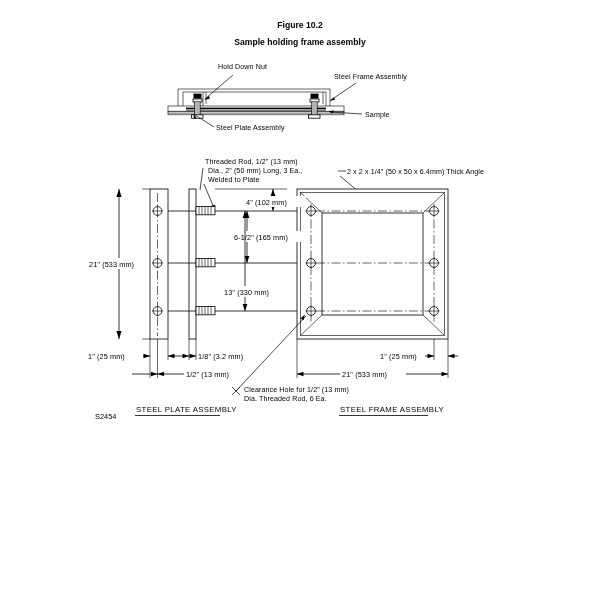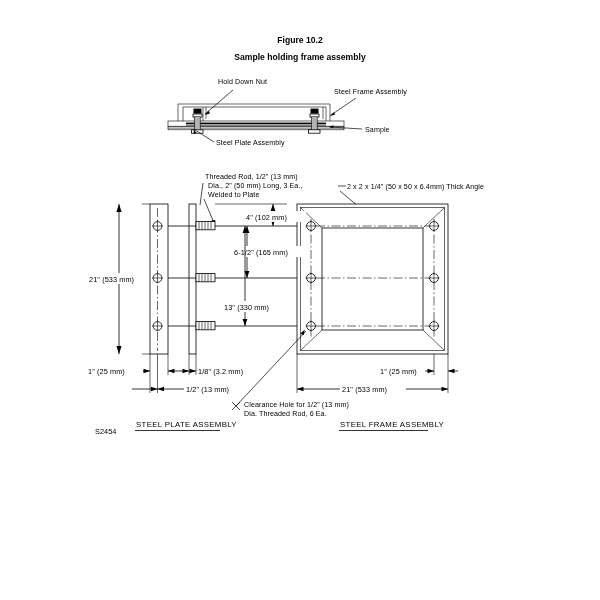--- a/index.html
+++ b/index.html
@@ -12,21 +12,20 @@
     height: 600px;
     font-family: "Liberation Sans", sans-serif;
     color: #000000;
     overflow: hidden;
   }
   #sheet {
     position: relative;
     width: 600px;
     height: 468px;
     background: #ffffff;
-    margin-top: 15px;
   }
   svg.drawing {
     display: block;
     width: 600px;
     height: 600px;
   }
   .ttl {
     font-family: "Liberation Sans", sans-serif;
     font-size: 8.6px;
     font-weight: bold;

